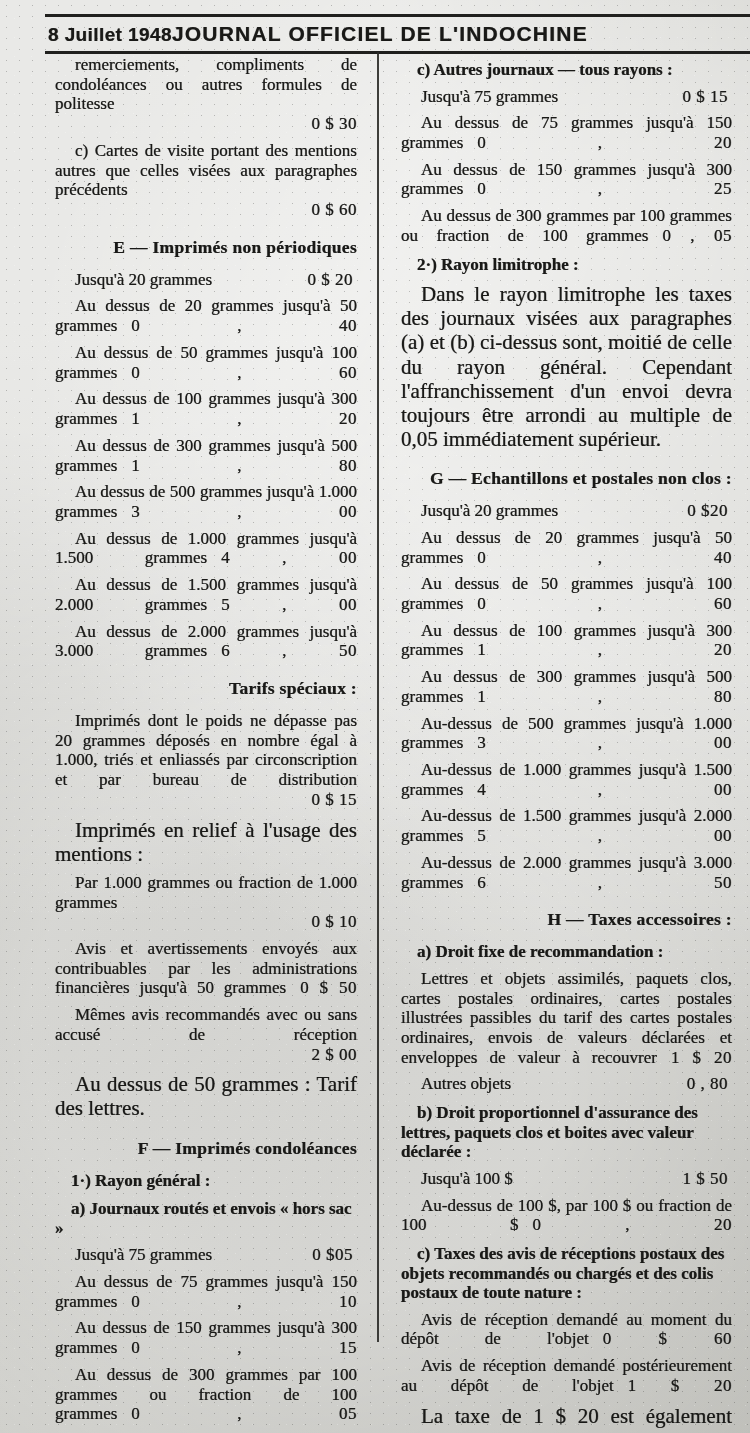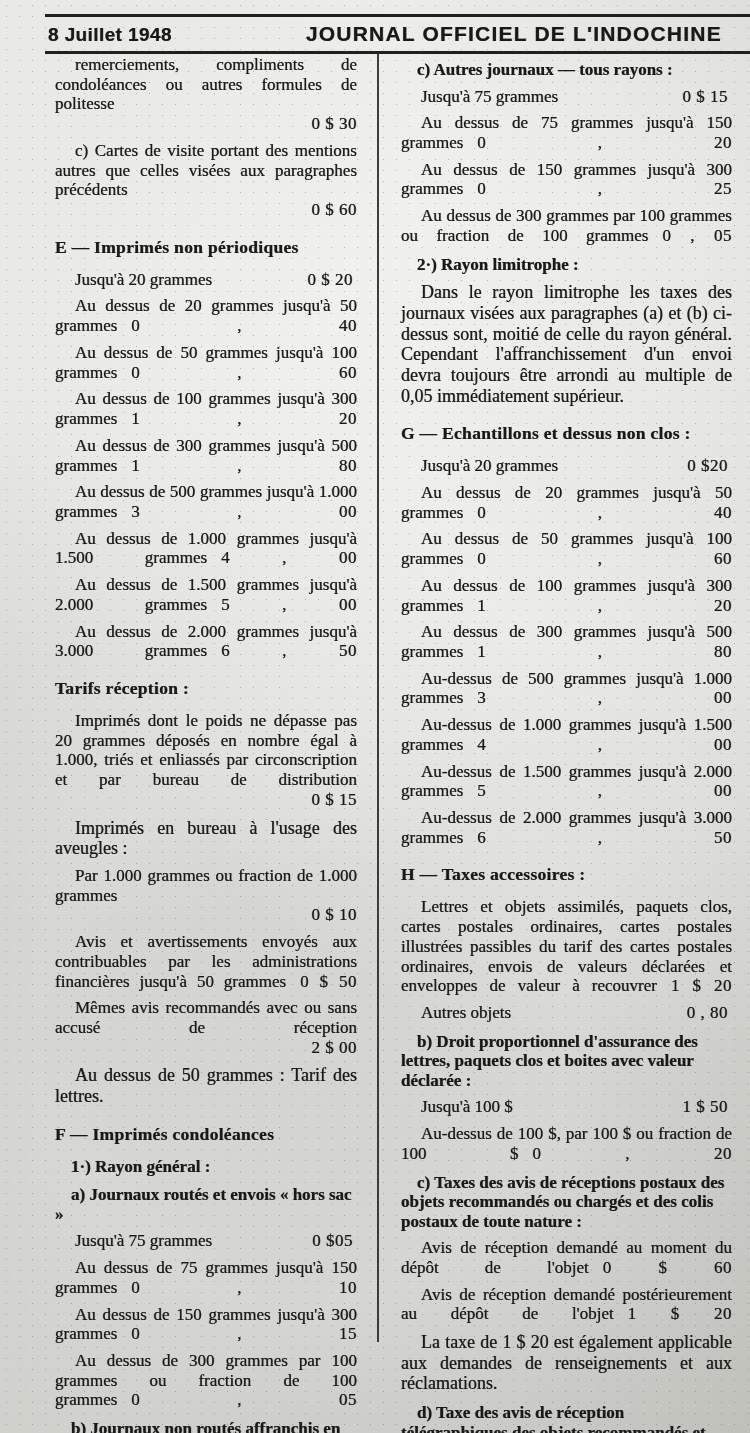--- a/index.html
+++ b/index.html
@@ -69,21 +69,20 @@
     font-weight: bold;
     font-size: 19px;
     letter-spacing: 0.4px;
     padding-left: 3px;
   }
   .paper-title {
     font-family: "Liberation Sans", "DejaVu Sans", sans-serif;
     font-weight: bold;
     font-size: 21px;
     letter-spacing: 1.2px;
-    margin-left: 134px;
   }
 
   
   .columns {
     position: absolute;
     left: 0;
     top: 48px;
     width: 750px;
     height: 1340px;
     display: flex;
@@ -105,39 +104,39 @@
     left: 377px;
     top: 52px;
     width: 2px;
     height: 1290px;
     background: #2a2a27;
     opacity: 0.9;
   }
 
   
   .head {
-    text-align: left;
+    text-align: right;
     font-size: 17.5px;
     font-weight: bold;
     letter-spacing: 0.3px;
     margin: 17px 0 12px 0;
   }
 
   
   .sub {
     font-size: 17px;
     font-weight: bold;
     text-indent: 16px;
     line-height: 1.15;
     margin: 9px 0 3px 0;
   }
 
   
   .para {
-    font-size: 18px;
+    font-size: 21px;
     line-height: 1.15;
     text-align: justify;
     text-indent: 20px;
     margin: 8px 0 6px 0;
     hyphens: manual;
   }
 
   
   .entry {
     font-size: 17px;
@@ -238,31 +237,31 @@
           <div class="entry flow"><span class="desc">Au dessus de 20 grammes jusqu'à 50 grammes</span><span class="price">0 , 40</span></div>
           <div class="entry flow"><span class="desc">Au dessus de 50 grammes jusqu'à 100 grammes</span><span class="price">0 , 60</span></div>
           <div class="entry flow"><span class="desc">Au dessus de 100 grammes jusqu'à 300 grammes</span><span class="price">1 , 20</span></div>
           <div class="entry flow"><span class="desc">Au dessus de 300 grammes jusqu'à 500 grammes</span><span class="price">1 , 80</span></div>
           <div class="entry flow"><span class="desc">Au dessus de 500 grammes jusqu'à 1.000 grammes</span><span class="price">3 , 00</span></div>
           <div class="entry flow"><span class="desc">Au dessus de 1.000 grammes jusqu'à 1.500 grammes</span><span class="price">4 , 00</span></div>
           <div class="entry flow"><span class="desc">Au dessus de 1.500 grammes jusqu'à 2.000 grammes</span><span class="price">5 , 00</span></div>
           <div class="entry flow"><span class="desc">Au dessus de 2.000 grammes jusqu'à 3.000 grammes</span><span class="price">6 , 50</span></div>
         </div>
 
-      <div class="head">Tarifs réception :</div>
+      <div class="head">Tarifs spéciaux :</div>
 
       <div class="entry tail">
         <span class="desc">Imprimés dont le poids ne dépasse pas 20 grammes déposés en nombre égal à 1.000, triés et enliassés par circonscription et par bureau de distribution</span>
         <div class="tailline">
             <span></span>
             <span class="price">0 $ 15</span>
           </div>
       </div>
 
-      <div class="para">Imprimés en bureau à l'usage des aveugles :</div>
+      <div class="para">Imprimés en relief à l'usage des mentions :</div>
 
       <div class="entry tail">
         <span class="desc">Par 1.000 grammes ou fraction de 1.000 grammes</span>
         <div class="tailline">
             <span></span>
             <span class="price">0 $ 10</span>
           </div>
       </div>
 
       <div class="entry flow">
@@ -305,37 +304,38 @@
             <span class="price">0 $ 15</span>
           </div>
           <div class="entry flow"><span class="desc">Au dessus de 75 grammes jusqu'à 150 grammes</span><span class="price">0 , 20</span></div>
           <div class="entry flow"><span class="desc">Au dessus de 150 grammes jusqu'à 300 grammes</span><span class="price">0 , 25</span></div>
           <div class="entry flow"><span class="desc">Au dessus de 300 grammes par 100 grammes ou fraction de 100 grammes</span><span class="price">0 , 05</span></div>
         </div>
 
       <div class="sub">2·) Rayon limitrophe :</div>
       <div class="para">Dans le rayon limitrophe les taxes des journaux visées aux paragraphes (a) et (b) ci-dessus sont, moitié de celle du rayon général. Cependant l'affranchissement d'un envoi devra toujours être arrondi au multiple de 0,05 immédiatement supérieur.</div>
 
-      <div class="head">G — Echantillons et dessus non clos :</div>
+      <div class="head">G — Echantillons et postales non clos :</div>
       <div>
           <div class="entry one">
             <span class="desc">Jusqu'à 20 grammes</span>
             <span class="price">0 $20</span>
           </div>
           <div class="entry flow"><span class="desc">Au dessus de 20 grammes jusqu'à 50 grammes</span><span class="price">0 , 40</span></div>
           <div class="entry flow"><span class="desc">Au dessus de 50 grammes jusqu'à 100 grammes</span><span class="price">0 , 60</span></div>
           <div class="entry flow"><span class="desc">Au dessus de 100 grammes jusqu'à 300 grammes</span><span class="price">1 , 20</span></div>
           <div class="entry flow"><span class="desc">Au dessus de 300 grammes jusqu'à 500 grammes</span><span class="price">1 , 80</span></div>
           <div class="entry flow"><span class="desc">Au-dessus de 500 grammes jusqu'à 1.000 grammes</span><span class="price">3 , 00</span></div>
           <div class="entry flow"><span class="desc">Au-dessus de 1.000 grammes jusqu'à 1.500 grammes</span><span class="price">4 , 00</span></div>
           <div class="entry flow"><span class="desc">Au-dessus de 1.500 grammes jusqu'à 2.000 grammes</span><span class="price">5 , 00</span></div>
           <div class="entry flow"><span class="desc">Au-dessus de 2.000 grammes jusqu'à 3.000 grammes</span><span class="price">6 , 50</span></div>
         </div>
 
       <div class="head">H — Taxes accessoires :</div>
+      <div class="sub">a) Droit fixe de recommandation :</div>
 
       <div class="entry flow">
         <span class="desc">Lettres et objets assimilés, paquets clos, cartes postales ordinaires, cartes postales illustrées passibles du tarif des cartes postales ordinaires, envois de valeurs déclarées et enveloppes de valeur à recouvrer</span><span class="price">1 $ 20</span>
       </div>
 
       <div class="entry one">
         <span class="desc">Autres objets</span>
         <span class="price">0 , 80</span>
       </div>
 

